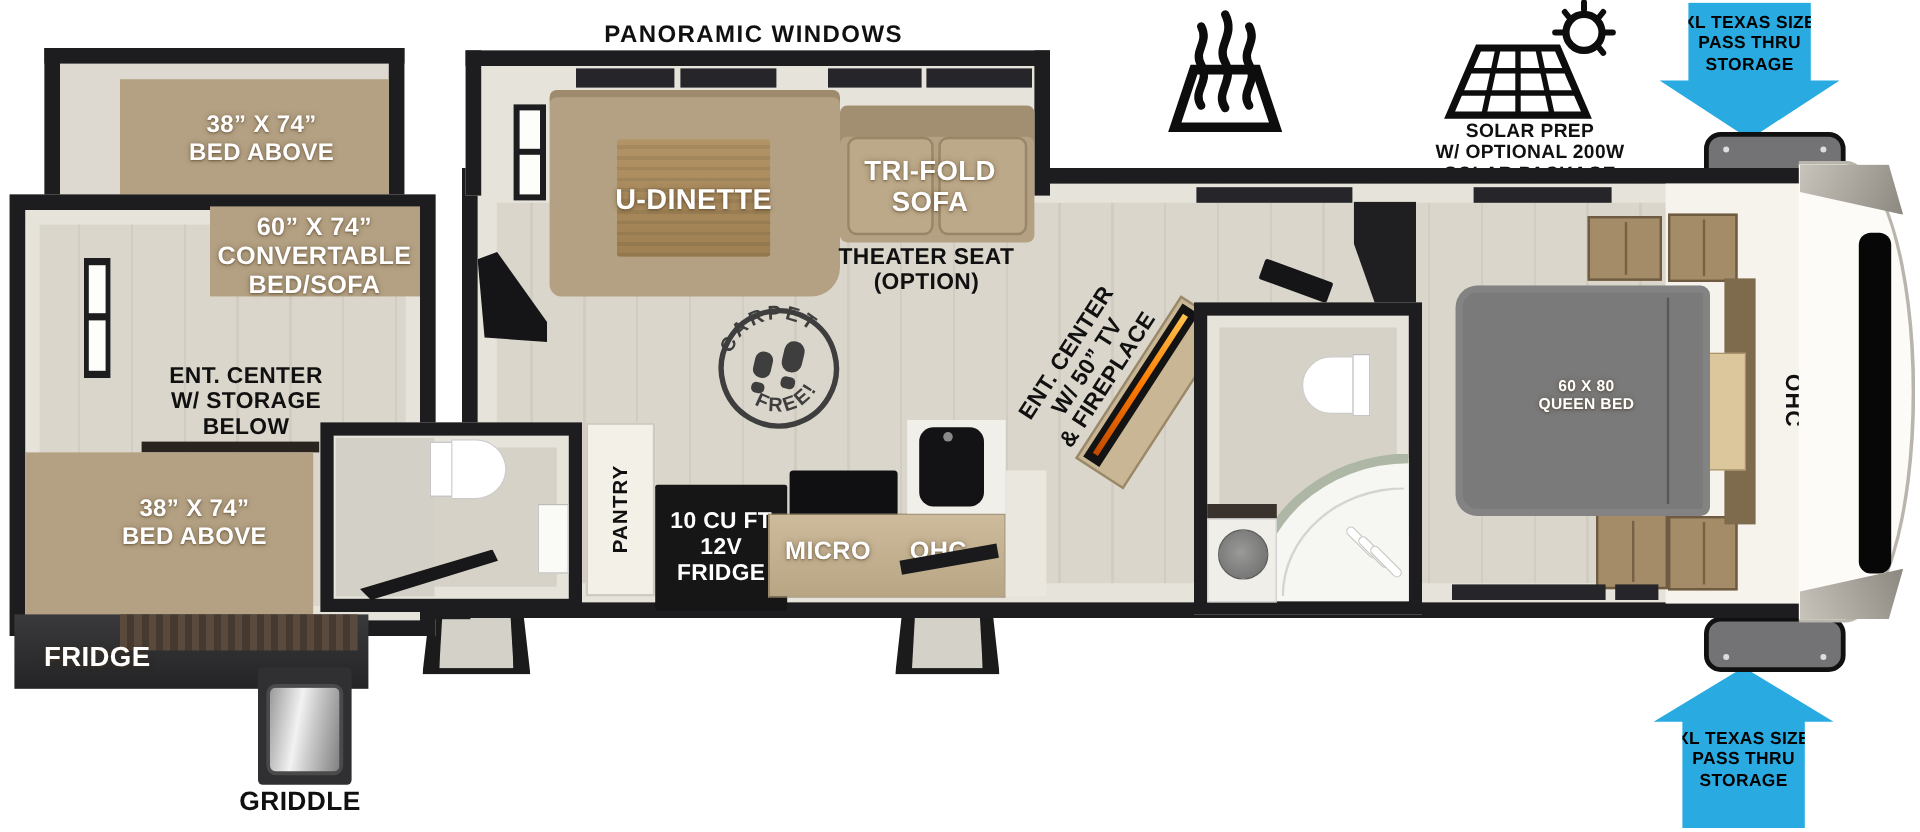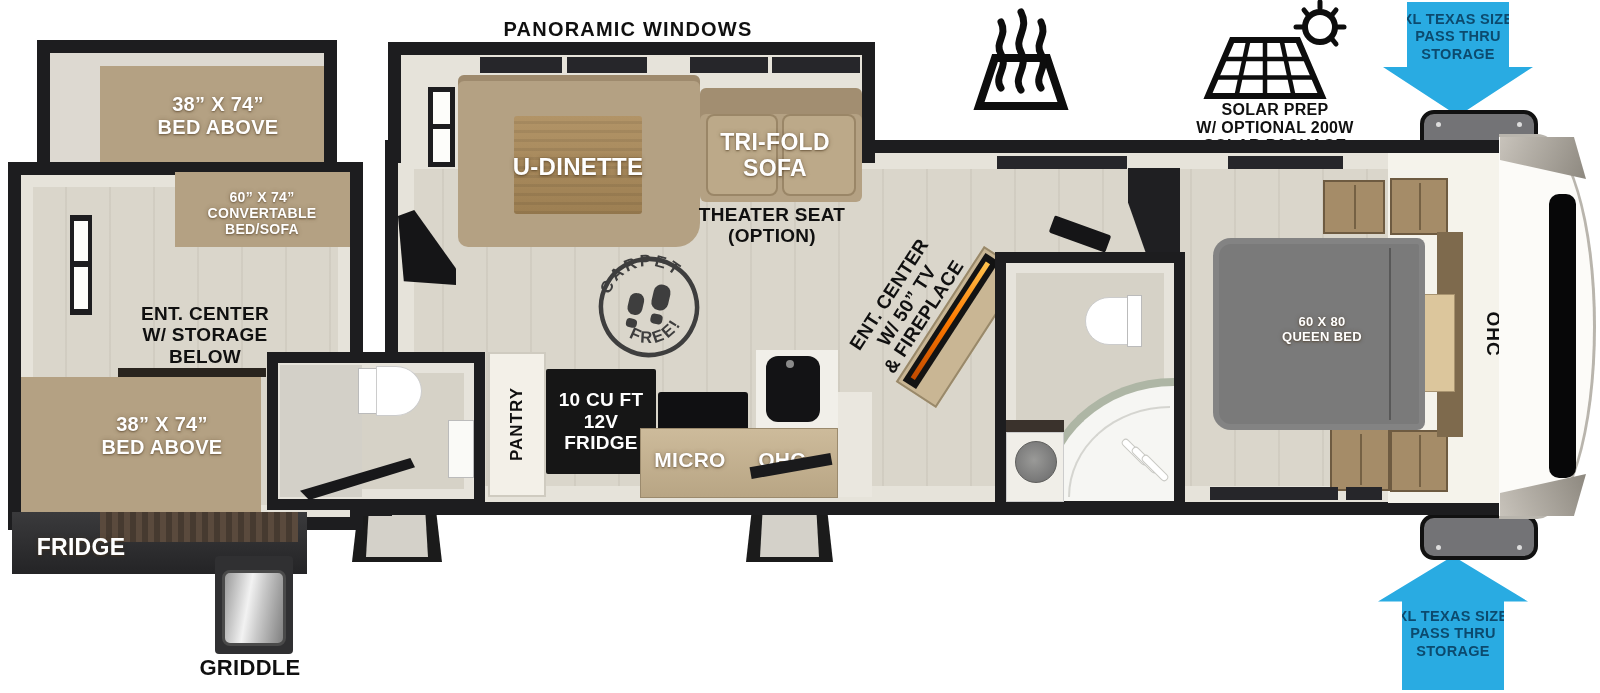--- a/index.html
+++ b/index.html
@@ -14,21 +14,21 @@
   .lining{box-shadow:inset 0 0 0 16px #e6e3da}
   .lining14{box-shadow:inset 0 0 0 12px #e6e3da}
   .tan{background:#b4a183}
   .lbl{display:flex;flex-direction:column;align-items:center;justify-content:center;text-align:center;line-height:1.13;letter-spacing:.3px}
   .lbl span{display:block;white-space:nowrap}
   .white{color:#fff;text-shadow:0 1px 2px rgba(70,50,25,.6),0 0 5px rgba(70,50,25,.3)}
   .dark{color:#101010}
   .win{background:#1d1d1f}
   .pane{position:absolute;background:#fdfdfa}
   .strip{background:#26262a}
-  .arrow{background:#29ABE2;color:#0c4a6e;text-align:center}
+  .arrow{background:#29ABE2;color:#000000;text-align:center}
   .arrow .lbl{width:100%}
   .cab{background:#a58c68;border:2px solid #6e5b41}
   .cab:after{content:"";position:absolute;left:50%;top:6%;bottom:6%;width:2px;background:rgba(60,45,25,.45)}
 </style>
 </head>
 <body>
 
 <div id="plan">
 
   <div class="abs lbl dark" style="left:488px;top:16px;width:280px;height:26px;font-size:20px;letter-spacing:1.2px">
@@ -104,21 +104,21 @@
     <span>38” X 74”</span>
     <span>BED ABOVE</span>
   </div>
 
   <div class="abs box floor lining14" style="left:8px;top:162px;width:355px;height:368px"></div>
   <div class="abs win" style="left:70px;top:215px;width:22px;height:100px">
     <div class="pane" style="left:4px;top:6px;width:14px;height:40px"></div>
     <div class="pane" style="left:4px;top:52px;width:14px;height:42px"></div>
   </div>
   <div class="abs tan" style="left:175px;top:172px;width:175px;height:75px"></div>
-  <div class="abs lbl white" style="left:167px;top:183px;width:190px;height:62px;font-size:14px">
+  <div class="abs lbl white" style="left:167px;top:183px;width:190px;height:62px;font-size:21px">
     <span>60” X 74”</span>
     <span>CONVERTABLE</span>
     <span>BED/SOFA</span>
   </div>
   <div class="abs lbl dark" style="left:100px;top:304px;width:210px;height:62px;font-size:19px">
     <span>ENT. CENTER</span>
     <span>W/ STORAGE</span>
     <span>BELOW</span>
   </div>
   <div class="abs" style="left:118px;top:368px;width:148px;height:9px;background:#29241e"></div>
@@ -189,21 +189,21 @@
       <rect x="34" y="44" width="15" height="22" rx="7"></rect>
       <rect x="36" y="70" width="11" height="9" rx="4"></rect>
     </g>
   </svg>
 
   <div class="abs" style="left:488px;top:352px;width:58px;height:145px;background:#f3f0e8;border:2px solid #cfcbc0">
     <div class="lbl dark" style="width:100%;height:100%;writing-mode:vertical-rl;transform:rotate(180deg);font-size:17px;letter-spacing:1px">
       <span>PANTRY</span>
     </div>
   </div>
-  <div class="abs" style="left:546px;top:369px;width:110px;height:105px;background:#161616;border-radius:2px">
+  <div class="abs" style="left:546px;top:404px;width:110px;height:105px;background:#161616;border-radius:2px">
     <div class="lbl white" style="width:100%;height:100%;font-size:19px;text-shadow:none">
       <span>10 CU FT</span>
       <span>12V</span>
       <span>FRIDGE</span>
     </div>
   </div>
   <div class="abs" style="left:658px;top:392px;width:90px;height:40px;background:#101012;border-radius:3px"></div>
   <div class="abs" style="left:640px;top:428px;width:198px;height:70px;background:linear-gradient(180deg,#cdbb9b,#b8a584);border:1px solid #9b8a6d"></div>
   <div class="abs lbl white" style="left:650px;top:448px;width:80px;height:24px;font-size:21px">
     <span>MICRO</span>

